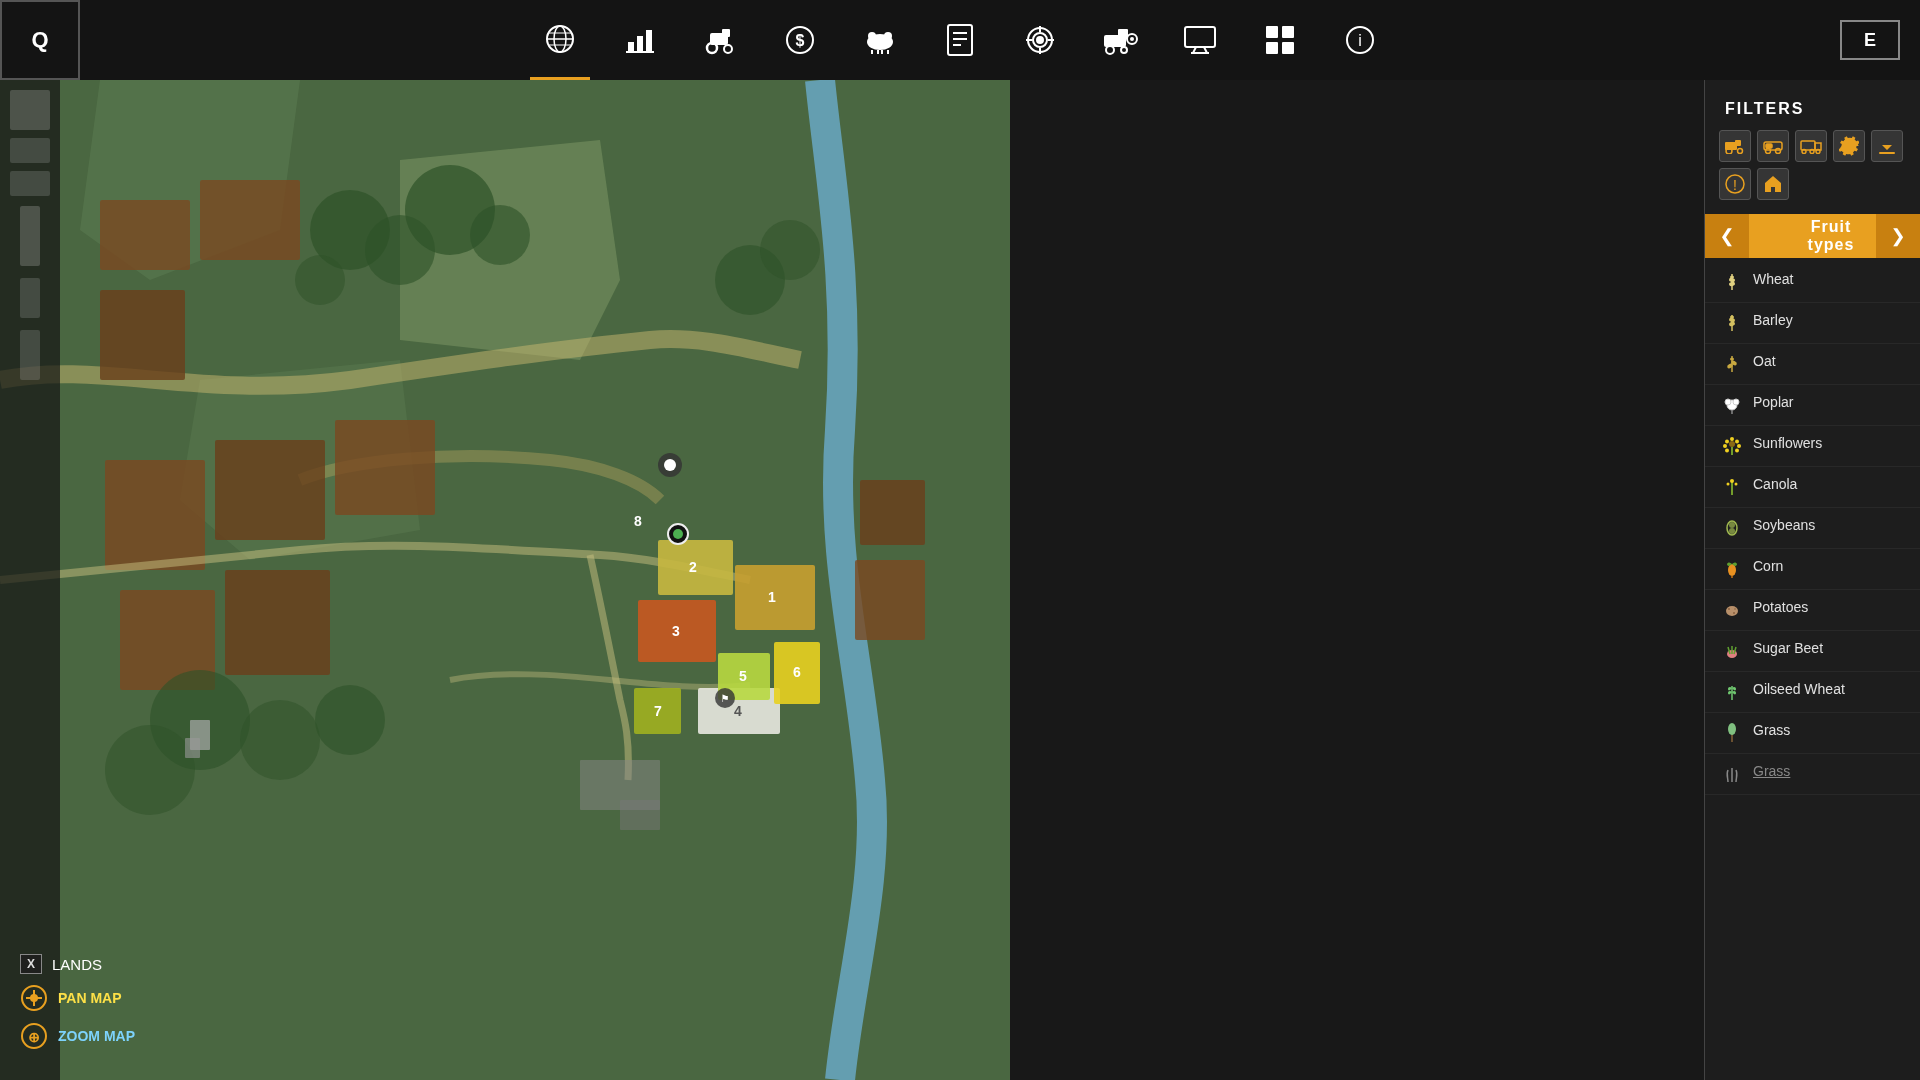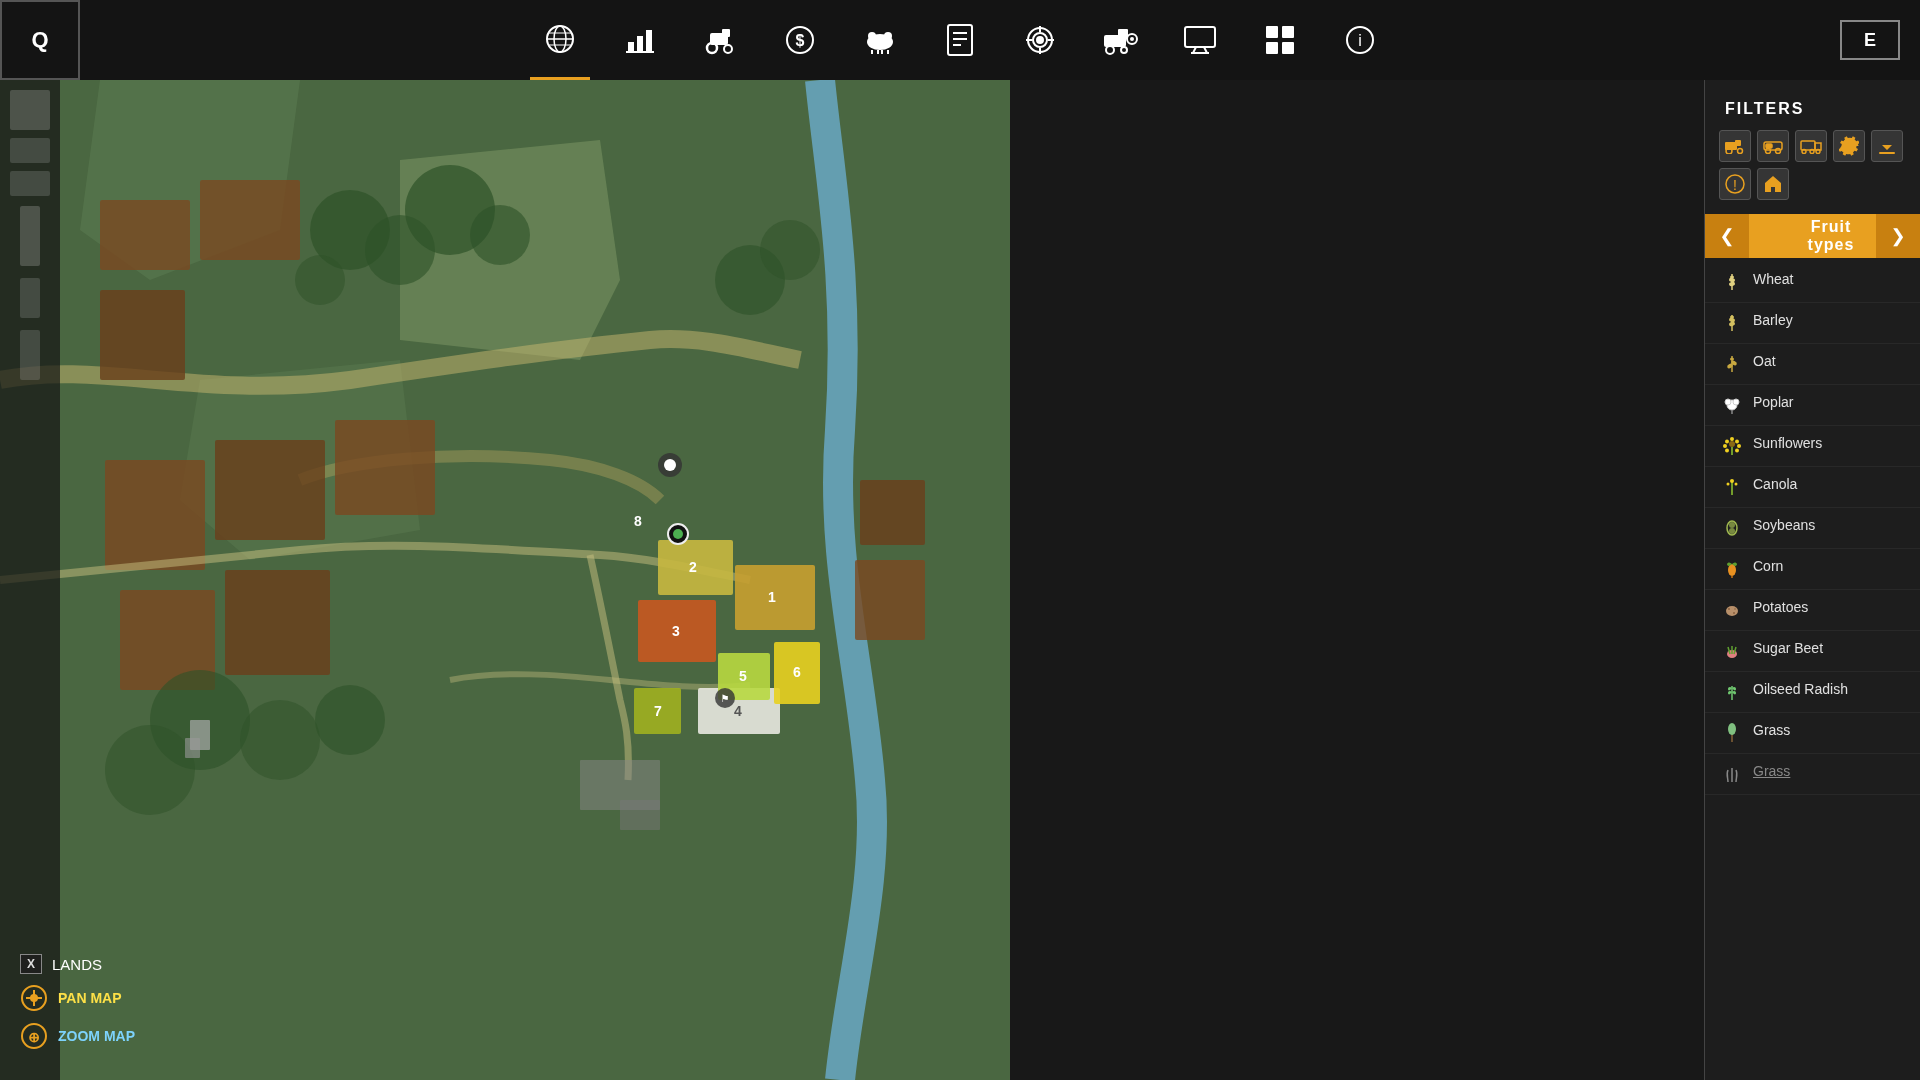--- a/index.html
+++ b/index.html
@@ -676,21 +676,21 @@
       <li class="fruit-item">
         <div class="fruit-icon">
           <svg width="20" height="20" viewBox="0 0 20 20" fill="none">
             <line x1="10" y1="18" x2="10" y2="4" stroke="#70c870" stroke-width="1.5"></line>
             <path d="M10 6 C8 4 6 5 6 7 C6 9 8 9 10 6Z" fill="#70c870"></path>
             <path d="M10 6 C12 4 14 5 14 7 C14 9 12 9 10 6Z" fill="#70c870"></path>
             <path d="M10 10 C8 8 6 9 6 11 C6 13 8 13 10 10Z" fill="#70c870"></path>
             <path d="M10 10 C12 8 14 9 14 11 C14 13 12 13 10 10Z" fill="#70c870"></path>
           </svg>
         </div>
-        <span class="fruit-label">Oilseed Radish</span>
+        <span class="fruit-label">Oilseed Wheat</span>
       </li>
       <li class="fruit-item">
         <div class="fruit-icon">
           <svg width="20" height="20" viewBox="0 0 20 20" fill="none">
             <line x1="10" y1="19" x2="10" y2="8" stroke="#6a5030" stroke-width="2"></line>
             <ellipse cx="10" cy="6" rx="4" ry="6" fill="#80c080"></ellipse>
           </svg>
         </div>
         <span class="fruit-label">Grass</span>
       </li>

